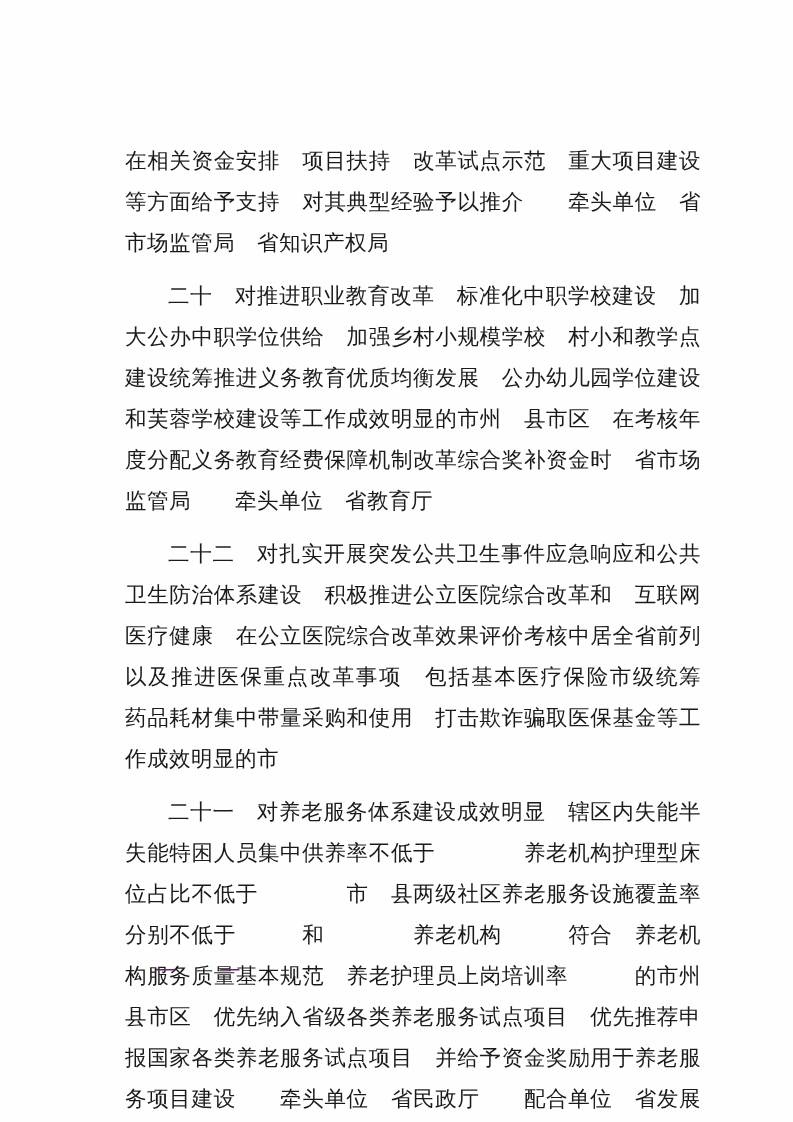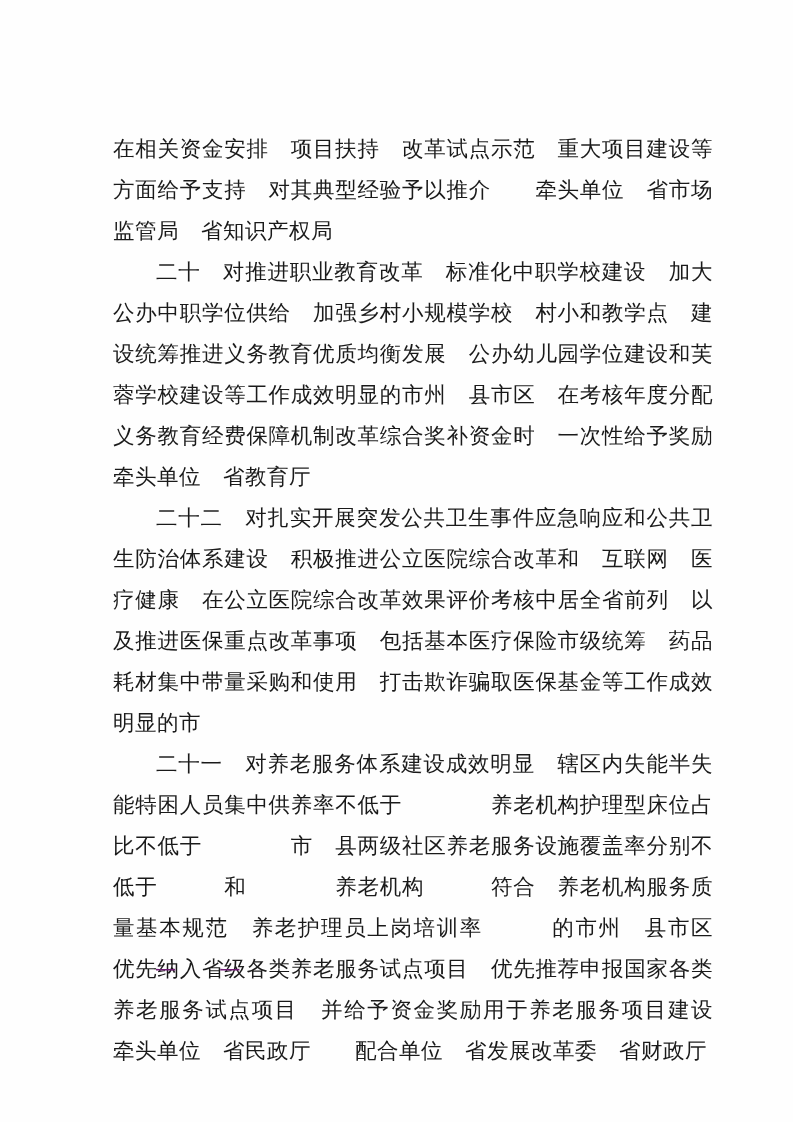--- a/index.html
+++ b/index.html
@@ -28,21 +28,21 @@
     left: 113px;
     top: 128px;
     width: 600px;
   }
   .para {
     font-size: 21.5px;
     line-height: 41px;
     letter-spacing: 0.5px;
     text-align: justify;
     text-justify: inter-ideograph;
-    margin: 0;
+    margin: 12px;
     white-space: pre-wrap;
     word-break: break-all;
     text-indent: 0;
   }
   .para.indent {
     text-indent: 43px;
   }
   .tail-marks {
     position: absolute;
     left: 155px;
@@ -52,18 +52,18 @@
     color: #701a75;
     letter-spacing: 18px;
   }
 </style>
 </head>
 <body>
 
 <div class="page">
   <div class="doc-body">
     <p class="para">在相关资金安排　项目扶持　改革试点示范　重大项目建设等方面给予支持　对其典型经验予以推介　　牵头单位　省市场监管局　省知识产权局</p>
-    <p class="para indent">二十　对推进职业教育改革　标准化中职学校建设　加大公办中职学位供给　加强乡村小规模学校　村小和教学点　建设统筹推进义务教育优质均衡发展　公办幼儿园学位建设和芙蓉学校建设等工作成效明显的市州　县市区　在考核年度分配义务教育经费保障机制改革综合奖补资金时　一次性给予奖励　　牵头单位　省教育厅</p>
+    <p class="para indent">二十　对推进职业教育改革　标准化中职学校建设　加大公办中职学位供给　加强乡村小规模学校　村小和教学点　建设统筹推进义务教育优质均衡发展　公办幼儿园学位建设和芙蓉学校建设等工作成效明显的市州　县市区　在考核年度分配义务教育经费保障机制改革综合奖补资金时　省市场监管局　　牵头单位　省教育厅</p>
     <p class="para indent">二十二　对扎实开展突发公共卫生事件应急响应和公共卫生防治体系建设　积极推进公立医院综合改革和　互联网　医疗健康　在公立医院综合改革效果评价考核中居全省前列　以及推进医保重点改革事项　包括基本医疗保险市级统筹　药品耗材集中带量采购和使用　打击欺诈骗取医保基金等工作成效明显的市</p>
     <p class="para indent">二十一　对养老服务体系建设成效明显　辖区内失能半失能特困人员集中供养率不低于　　　　养老机构护理型床位占比不低于　　　　市　县两级社区养老服务设施覆盖率分别不低于　　　和　　　　养老机构　　　符合　养老机构服务质量基本规范　养老护理员上岗培训率　　　的市州　县市区　优先纳入省级各类养老服务试点项目　优先推荐申报国家各类养老服务试点项目　并给予资金奖励用于养老服务项目建设　　牵头单位　省民政厅　　配合单位　省发展改革委　省财政厅</p>
   </div>
   <div class="tail-marks">一 一</div>
 </div>
 
 </body></html>

